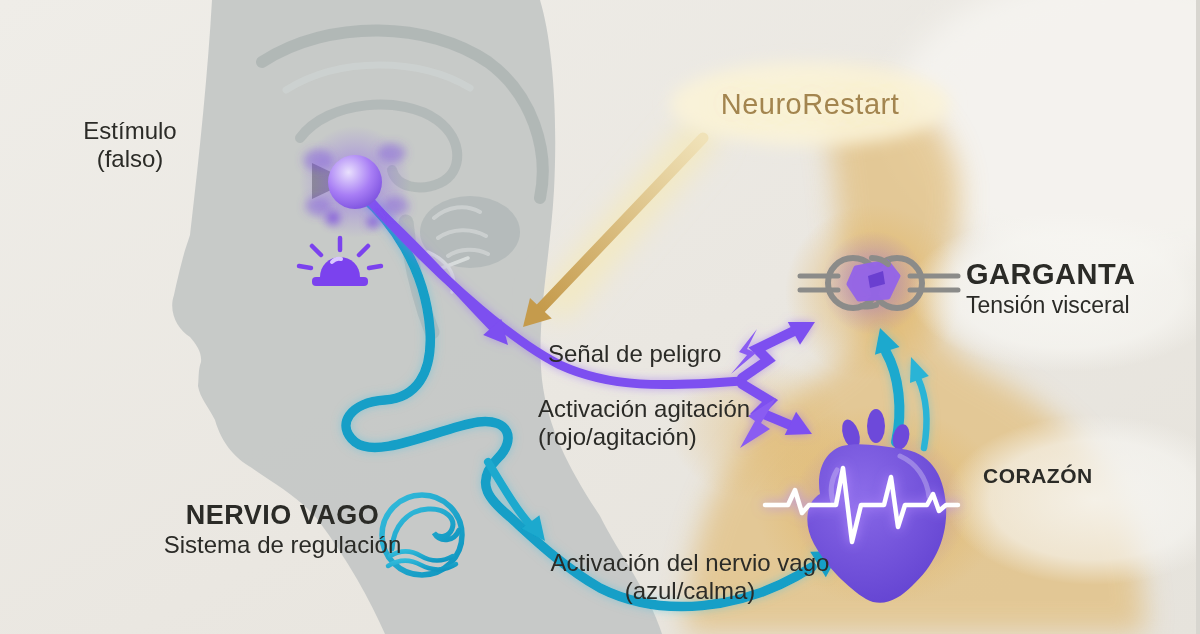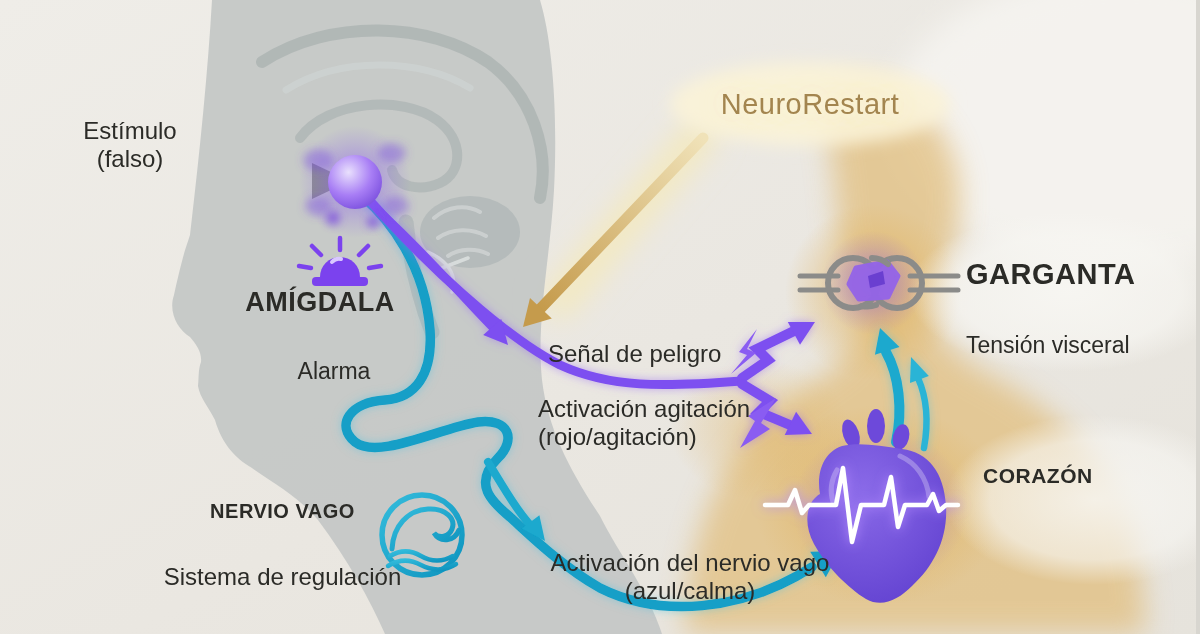--- a/index.html
+++ b/index.html
@@ -5,21 +5,21 @@
   html,body{margin:0;padding:0;background:#d8d6d0;}
   #stage{
     position:relative;width:1196px;height:634px;overflow:hidden;
     font-family:"Liberation Sans","DejaVu Sans",sans-serif;
     background:#fef9c3;
   }
   #art{position:absolute;left:0;top:0;width:1200px;height:634px;}
   .label{position:absolute;color:#2b2b27;line-height:1.16;z-index:5;}
   .label.center{text-align:center;}
   .h1{font-weight:800;letter-spacing:.5px;}
-  .sub{font-size:23px;margin-top:40px;}
+  .sub{font-size:23px;}
   .brand{
     font-weight:400;font-size:29px;color:#a3854f;letter-spacing:.5px;
     text-shadow:0 0 10px #fff8e0,0 0 22px #f9eec9,0 0 34px #f7ecc4;
   }
 </style>
 </head>
 <body>
 
 <div id="stage">
 
@@ -242,43 +242,39 @@
   </g>
 </svg>
 
 <div class="label center" style="left:55px;top:117px;width:150px;font-size:24px">
   <div>Estímulo</div>
   <div>(falso)</div>
 </div>
 
 <div class="label center brand" style="left:710px;top:88px;width:200px">NeuroRestart</div>
 
-<div class="label center" style="left:235px;top:287px;width:170px">
-  <div class="h1" style="font-size:27px">AMÍGDALA</div>
-  <div class="sub" style="margin-left:28px">Alarma</div>
-</div>
 
 <div class="label" style="left:548px;top:340px;font-size:24px">Señal de peligro</div>
 
 <div class="label" style="left:538px;top:395px;font-size:24px">
   <div>Activación agitación</div>
   <div>(rojo/agitación)</div>
 </div>
 
 <div class="label" style="left:966px;top:258px">
   <div class="h1" style="font-size:29px">GARGANTA</div>
   <div class="sub">Tensión visceral</div>
 </div>
 
 <div class="label" style="left:983px;top:464px">
   <div class="h1" style="font-size:21px">CORAZÓN</div>
 </div>
 
 <div class="label center" style="left:150px;top:500px;width:265px">
-  <div class="h1" style="font-size:20px">NERVIO VAGO</div>
+  <div class="h1" style="font-size:27px">NERVIO VAGO</div>
   <div class="sub" style="font-size:24px">Sistema de regulación</div>
 </div>
 
 <div class="label center" style="left:530px;top:549px;width:320px;font-size:24px">
   <div>Activación del nervio vago</div>
   <div>(azul/calma)</div>
 </div>
 
 </div>
 

